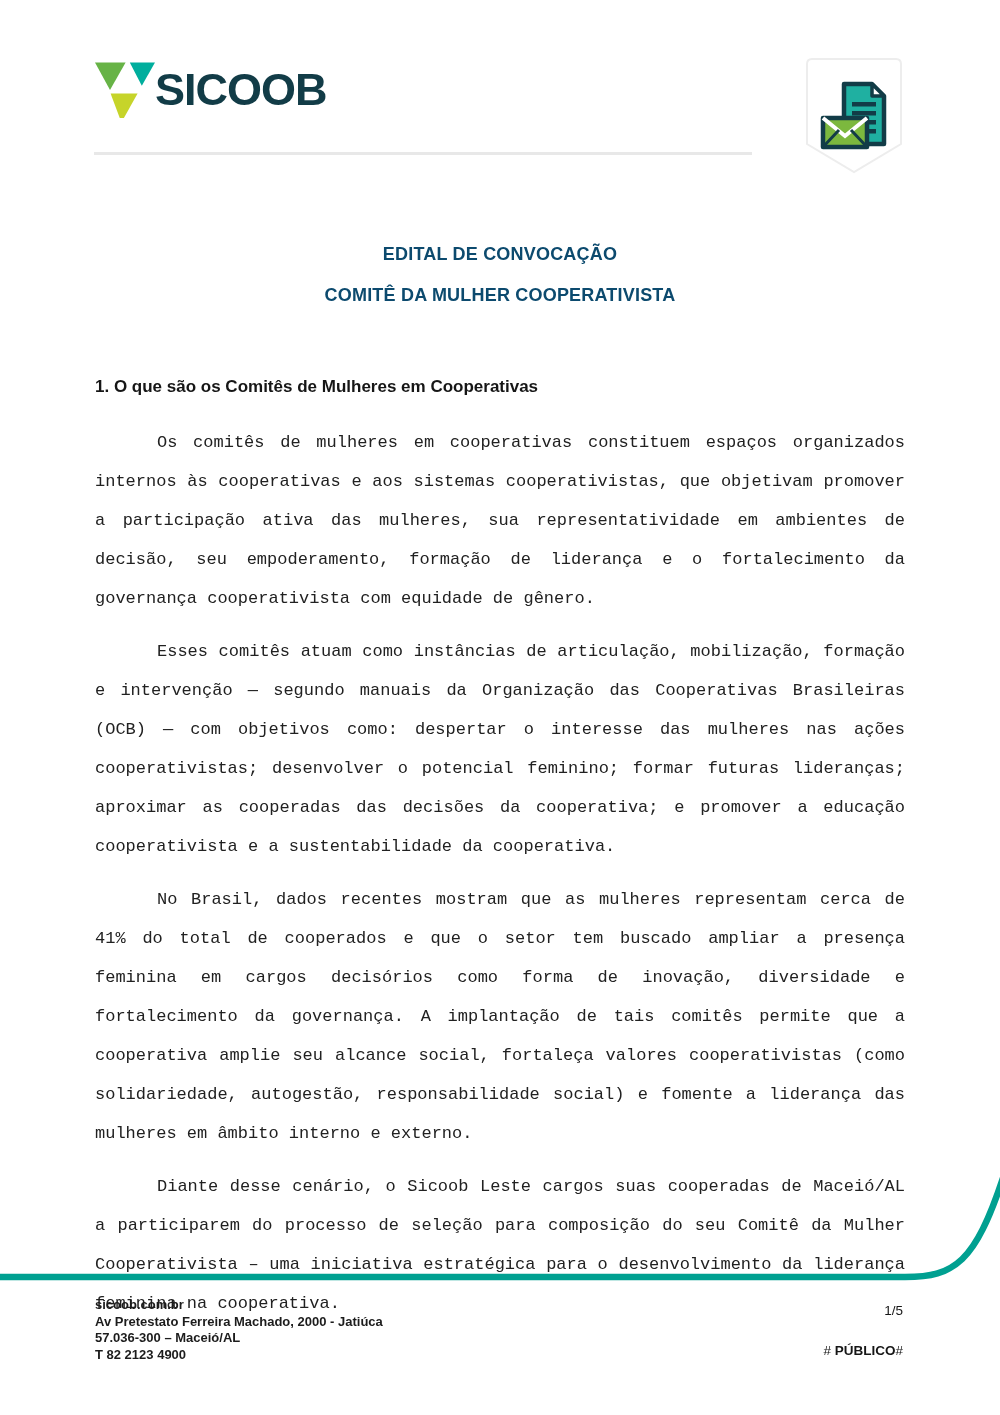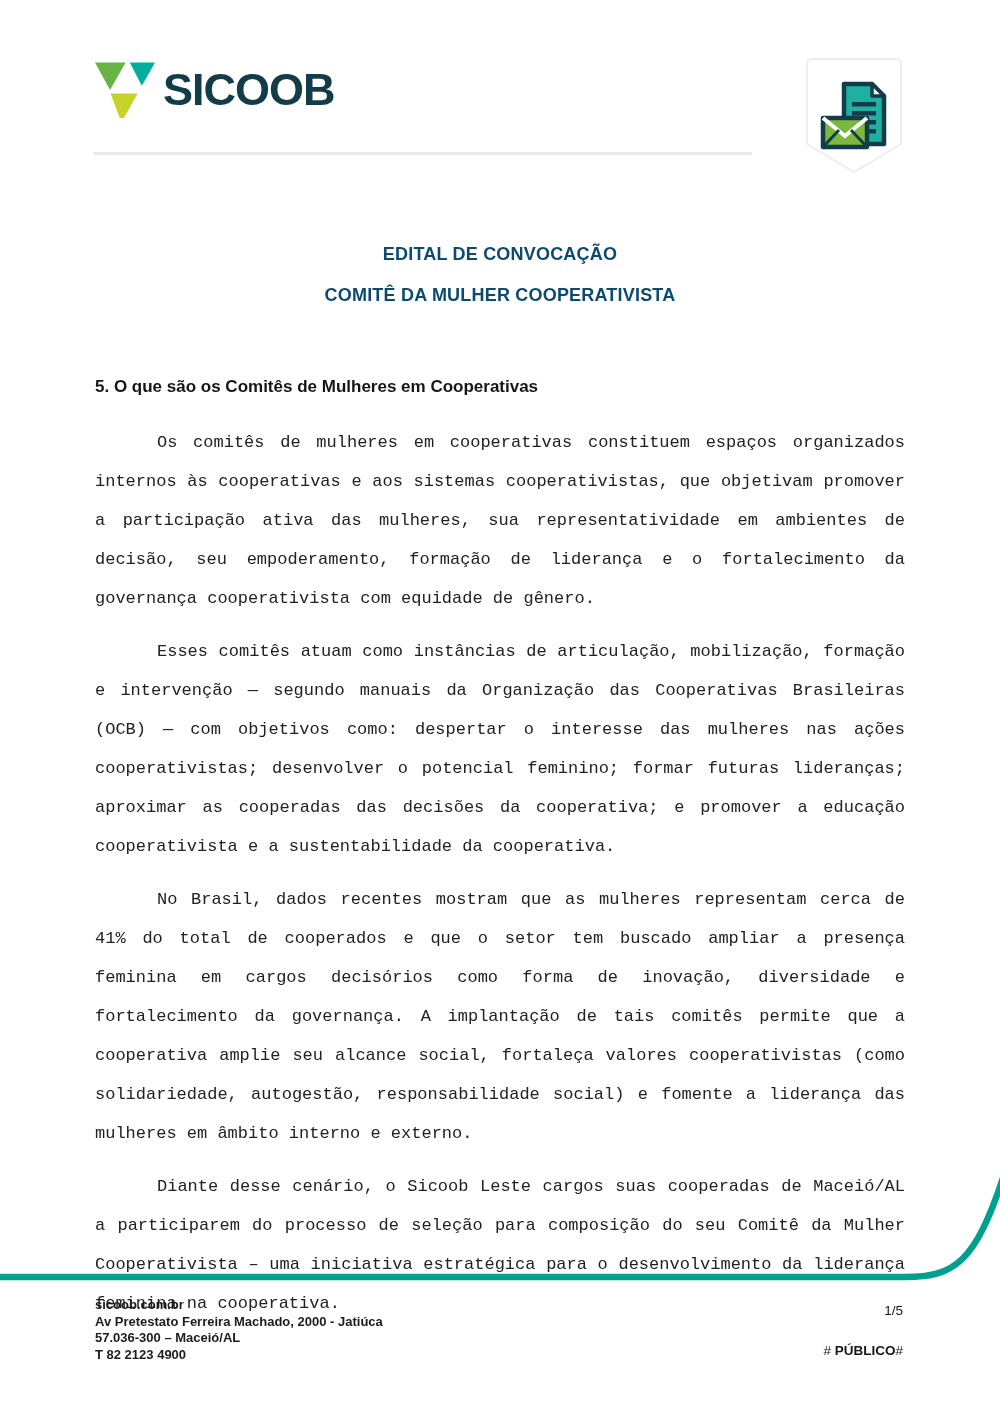--- a/index.html
+++ b/index.html
@@ -17,21 +17,21 @@
   .page{
     position:relative;
     width:1000px;height:1415px;
     margin:0 auto;
     background:#ffffff;
     overflow:hidden;
   }
   
   .logo{
     position:absolute;left:95px;top:62px;
-    display:flex;align-items:center;gap:8px;
+    display:flex;align-items:center;
   }
   .logo .mark{width:60px;height:56px;display:block;}
   .logo .wordmark{
     font-size:45px;font-weight:800;letter-spacing:-1px;
     color:var(--brand-dark);line-height:56px;
   }
   .header-rule{
     position:absolute;left:94px;top:152px;width:658px;height:3px;
     background:var(--rule);
   }
@@ -110,21 +110,21 @@
         <path d="M17,89 L33,72 M61,89 L45,72" fill="none" stroke="#123c47" stroke-width="3"></path>
       </g>
     </svg>
   </div>
 
   <div class="doc-title">
     <div>EDITAL DE CONVOCAÇÃO</div>
     <div>COMITÊ DA MULHER COOPERATIVISTA</div>
   </div>
 
-  <div class="section-heading">5. O que são os Comitês de Mulheres em Cooperativas</div>
+  <div class="section-heading">1. O que são os Comitês de Mulheres em Cooperativas</div>
 
   <div class="content">
     <p>Os comitês de mulheres em cooperativas constituem espaços organizados internos às cooperativas e aos sistemas cooperativistas, que objetivam promover a participação ativa das mulheres, sua representatividade em ambientes de decisão, seu empoderamento, formação de liderança e o fortalecimento da governança cooperativista com equidade de gênero.</p>
     <p>Esses comitês atuam como instâncias de articulação, mobilização, formação e intervenção — segundo manuais da Organização das Cooperativas Brasileiras (OCB) — com objetivos como: despertar o interesse das mulheres nas ações cooperativistas; desenvolver o potencial feminino; formar futuras lideranças; aproximar as cooperadas das decisões da cooperativa; e promover a educação cooperativista e a sustentabilidade da cooperativa.</p>
     <p>No Brasil, dados recentes mostram que as mulheres representam cerca de 41% do total de cooperados e que o setor tem buscado ampliar a presença feminina em cargos decisórios como forma de inovação, diversidade e fortalecimento da governança. A implantação de tais comitês permite que a cooperativa amplie seu alcance social, fortaleça valores cooperativistas (como solidariedade, autogestão, responsabilidade social) e fomente a liderança das mulheres em âmbito interno e externo.</p>
     <p>Diante desse cenário, o Sicoob Leste cargos suas cooperadas de Maceió/AL a participarem do processo de seleção para composição do seu Comitê da Mulher Cooperativista – uma iniciativa estratégica para o desenvolvimento da liderança feminina na cooperativa.</p>
   </div>
 
   <svg class="curve-svg" viewBox="0 0 1000 1415">
     <path d="M -5 1277 L 905 1277 C 955 1277 975 1262 1003 1178" fill="none" stroke="#00a091" stroke-width="6.5"></path>

